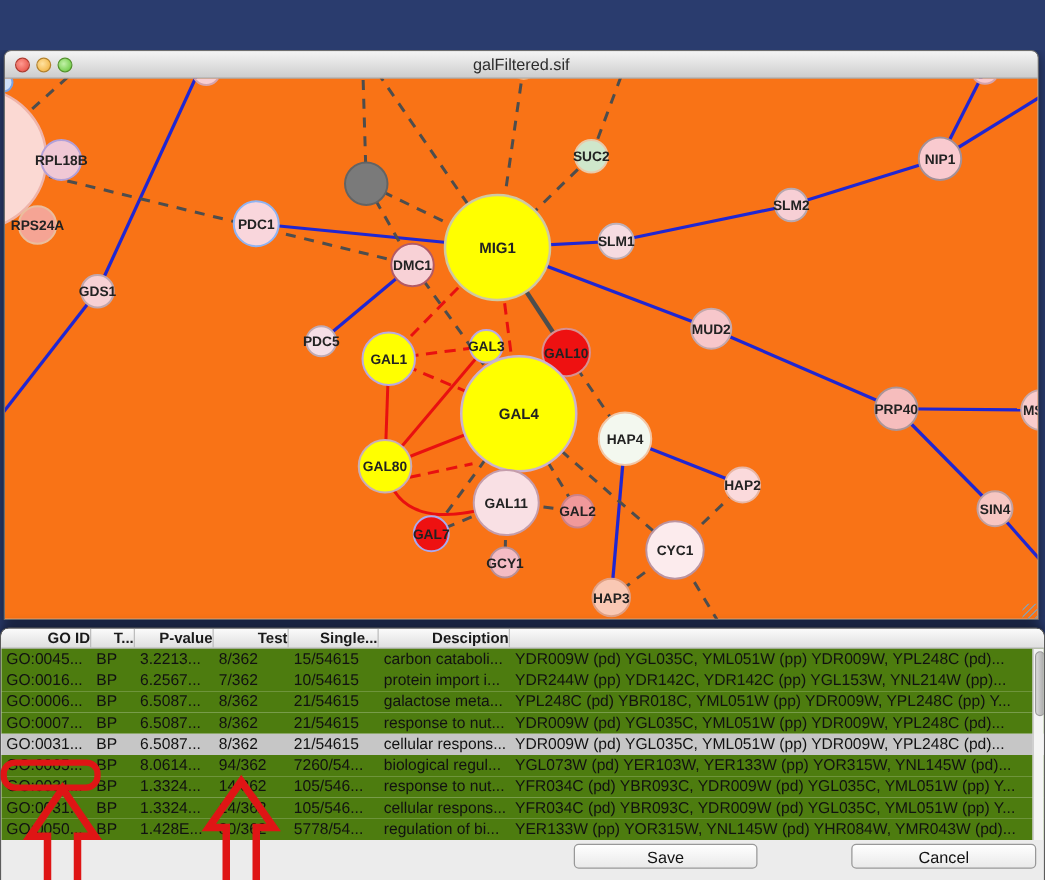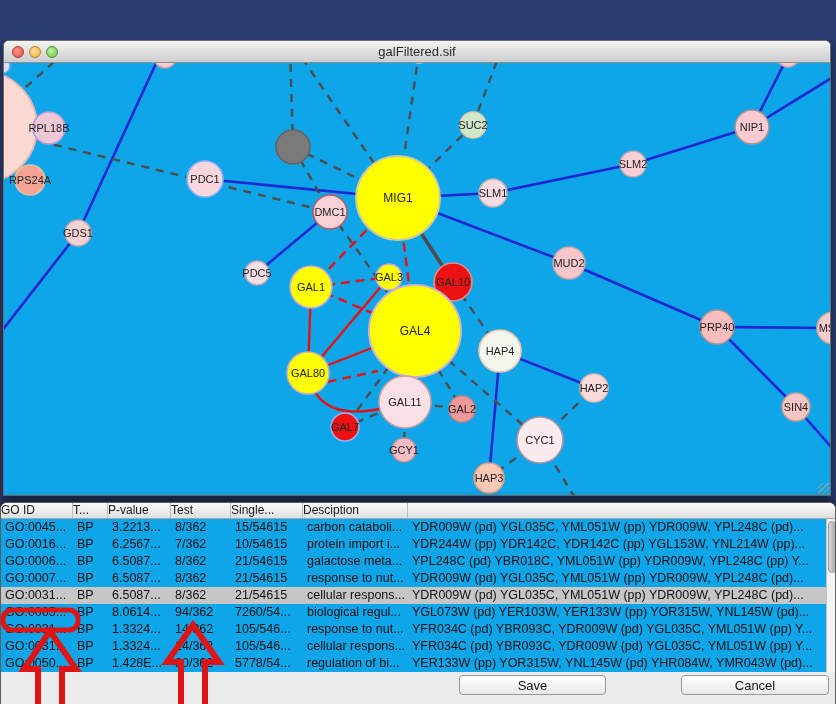--- a/index.html
+++ b/index.html
@@ -12,36 +12,36 @@
     border:1px solid #6e6e6e;border-radius:6px 6px 0 0;overflow:hidden;box-shadow:0 3px 10px rgba(0,0,0,.5);}
   .titlebar{position:relative;height:22px;background:linear-gradient(#f4f4f4,#cdcdcd);
     border-bottom:1px solid #8e8e8e;}
   .titlebar .title{position:absolute;left:0;right:0;top:3px;text-align:center;font-size:13px;color:#2c2c2c;}
   .traffic{position:absolute;left:8px;top:5px;display:flex;gap:5px;}
   .light{width:12px;height:12px;border-radius:50%;display:inline-block;}
   .light.red{background:radial-gradient(circle at 4px 4px,#ff9a90,#e3473c);border:1px solid #b03a2e;}
   .light.yellow{background:radial-gradient(circle at 4px 4px,#ffe2a0,#efab33);border:1px solid #b4822a;}
   .light.green{background:radial-gradient(circle at 4px 4px,#c2f1a8,#5ec432);border:1px solid #53922c;}
   .light.inactive{background:#e6e6e6;border:1px solid #b2b2b2;}
-  .canvas{position:relative;width:828px;height:434px;background:#0ea5e9;}
+  .canvas{position:relative;width:828px;height:434px;background:#f97316;font-weight:bold;}
   .grip{position:absolute;right:1px;bottom:1px;width:13px;height:13px;
     background:repeating-linear-gradient(135deg,transparent 0 3px,#9a9a9a 3px 4px);}
 
   
   .bottom-window{position:absolute;left:0;top:462px;width:836px;height:242px;background:#ececec;
     border:1px solid #5c5c5c;border-radius:7px 7px 0 0;overflow:hidden;box-shadow:0 -2px 8px rgba(0,0,0,.5);}
   .titlebar.inactive{height:26px;background:linear-gradient(#f2f2f2,#dcdcdc);border-bottom:1px solid #a8a8a8;}
   .titlebar.inactive .title{top:6px;color:#8a8a8a;}
   .titlebar.inactive .traffic{top:8px;}
 
   .noa-table{position:relative;width:836px;height:169px;background:#fff;}
   .thead{display:flex;height:16px;background:linear-gradient(#fbfbfb,#dfdfdf);
     border-bottom:1px solid #a6a6a6;font-size:12px;color:#1a1a1a;}
-  .th{text-align:left;line-height:15px;border-right:1px solid #bdbdbd;overflow:hidden;white-space:nowrap;}
-  .tbody .tr{display:flex;height:17px;font-size:12.5px;color:#111;background:#0ea5e9;}
+  .th{text-align:right;line-height:15px;border-right:1px solid #bdbdbd;overflow:hidden;white-space:nowrap;font-weight:bold;}
+  .tbody .tr{display:flex;height:17px;font-size:12.5px;color:#111;background:#4d7c0f;}
   .tbody .tr.selected{background:#c6c6c6;}
   .td{padding:1px 2px 0 4px;overflow:hidden;white-space:nowrap;}
   .c0{width:72px;}.c1{width:35px;}.c2{width:63px;}.c3{width:60px;}.c4{width:72px;}.c5{width:105px;}
   .c6{width:419px;flex:1;}
   .scroll-track{position:absolute;right:0;top:16px;width:11px;height:153px;background:#f4f4f4;
     border-left:1px solid #c2c2c2;}
   .scroll-thumb{position:absolute;left:1px;right:1px;top:2px;height:52px;border-radius:5px;
     background:linear-gradient(90deg,#d9d9d9,#ababab);border:1px solid #9a9a9a;}
 
   .footer{position:relative;height:47px;background:#ececec;padding-left:12px;}

